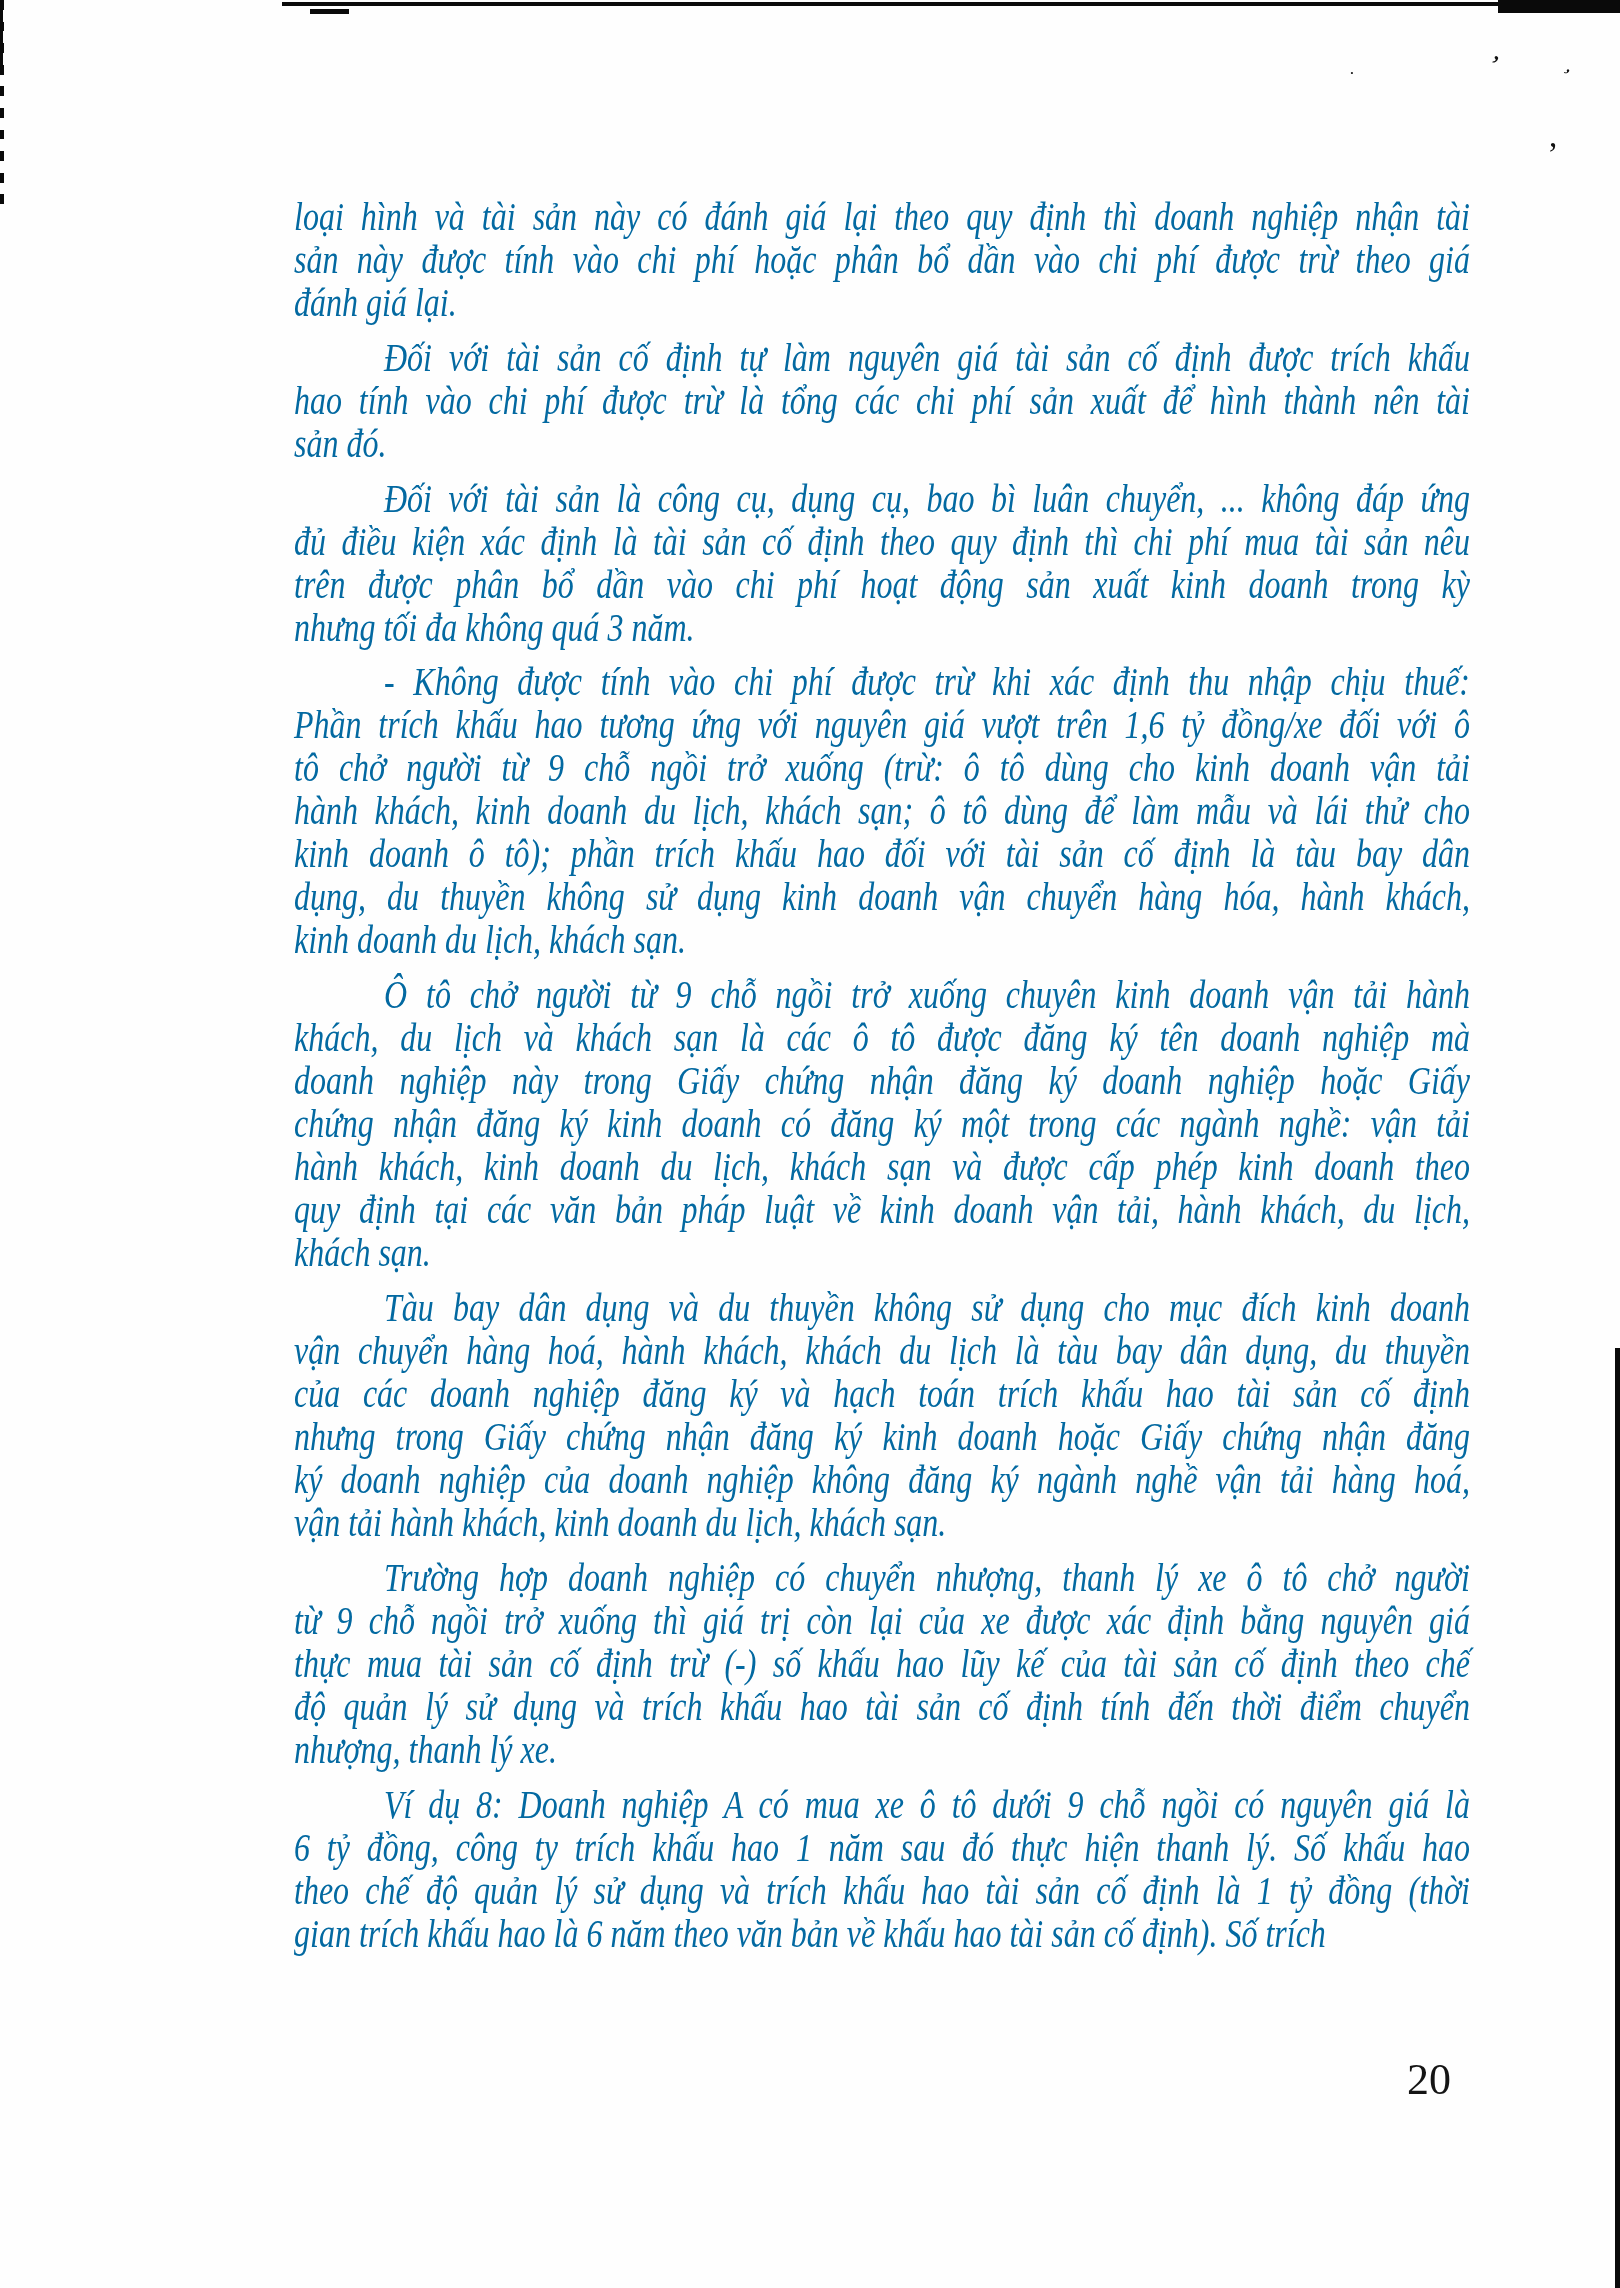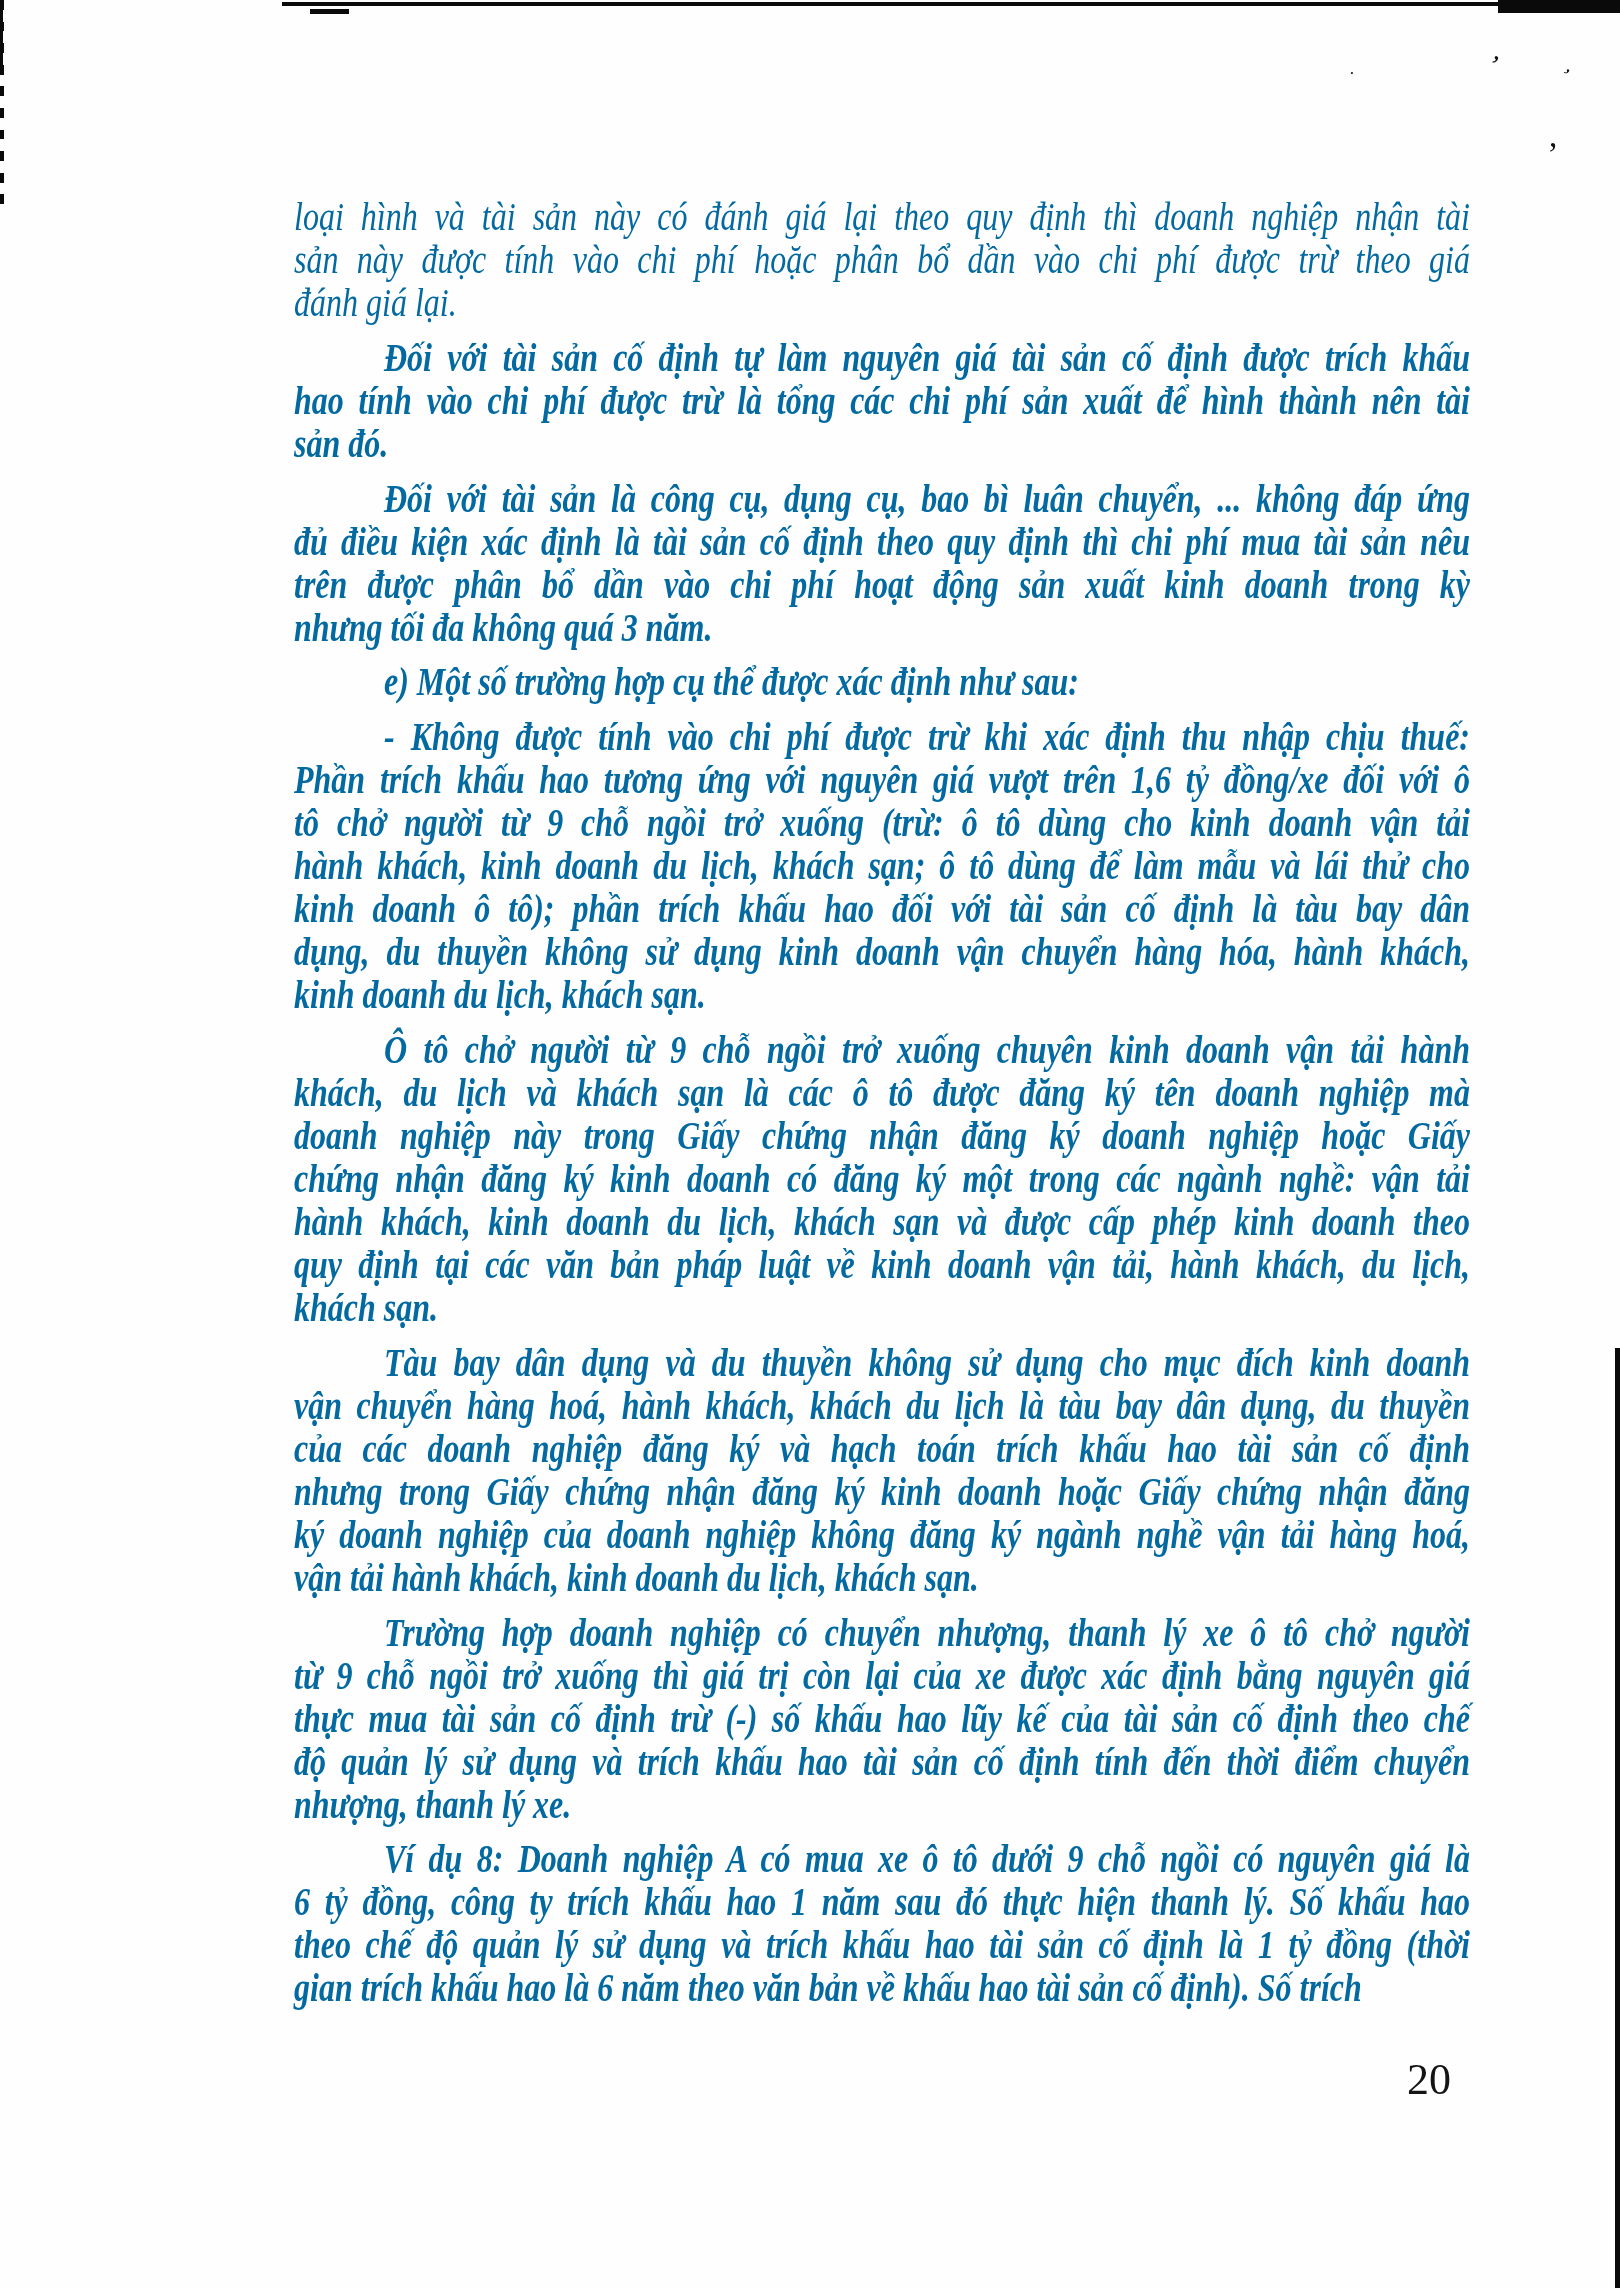--- a/index.html
+++ b/index.html
@@ -37,21 +37,21 @@
   .text-column {
     position: absolute;
     left: 294px; top: 196px; width: 1176px;
     color: #0369a1;
     font-style: italic;
     font-size: 32px;
     line-height: 43px;
     text-justify: inter-word;
   }
   .para { margin: 0; }
-  .para + .para { margin-top: 11.8px; font-weight: bold; }
+  .para + .para { margin-top: 11.8px; }
   .para.indent .line:first-child { text-indent: 90px; }
   .line {
     white-space: nowrap;
     text-align: justify;
     text-align-last: justify;
     transform: scaleY(1.22);
     transform-origin: 0 50%;
   }
   .line.last { text-align-last: left; }
 
@@ -92,23 +92,20 @@
         <div class="line">hao tính vào chi phí được trừ là tổng các chi phí sản xuất để hình thành nên tài</div>
         <div class="line last">sản đó.</div>
       </div>
       <div class="para indent">
         <div class="line">Đối với tài sản là công cụ, dụng cụ, bao bì luân chuyển, ... không đáp ứng</div>
         <div class="line">đủ điều kiện xác định là tài sản cố định theo quy định thì chi phí mua tài sản nêu</div>
         <div class="line">trên được phân bổ dần vào chi phí hoạt động sản xuất kinh doanh trong kỳ</div>
         <div class="line last">nhưng tối đa không quá 3 năm.</div>
       </div>
       <div class="para indent">
-        <div class="line last">e) Một số trường hợp cụ thể được xác định như sau:</div>
-      </div>
-      <div class="para indent">
         <div class="line">- Không được tính vào chi phí được trừ khi xác định thu nhập chịu thuế:</div>
         <div class="line">Phần trích khấu hao tương ứng với nguyên giá vượt trên 1,6 tỷ đồng/xe đối với ô</div>
         <div class="line">tô chở người từ 9 chỗ ngồi trở xuống (trừ: ô tô dùng cho kinh doanh vận tải</div>
         <div class="line">hành khách, kinh doanh du lịch, khách sạn; ô tô dùng để làm mẫu và lái thử cho</div>
         <div class="line">kinh doanh ô tô); phần trích khấu hao đối với tài sản cố định là tàu bay dân</div>
         <div class="line">dụng, du thuyền không sử dụng kinh doanh vận chuyển hàng hóa, hành khách,</div>
         <div class="line last">kinh doanh du lịch, khách sạn.</div>
       </div>
       <div class="para indent">
         <div class="line">Ô tô chở người từ 9 chỗ ngồi trở xuống chuyên kinh doanh vận tải hành</div>

